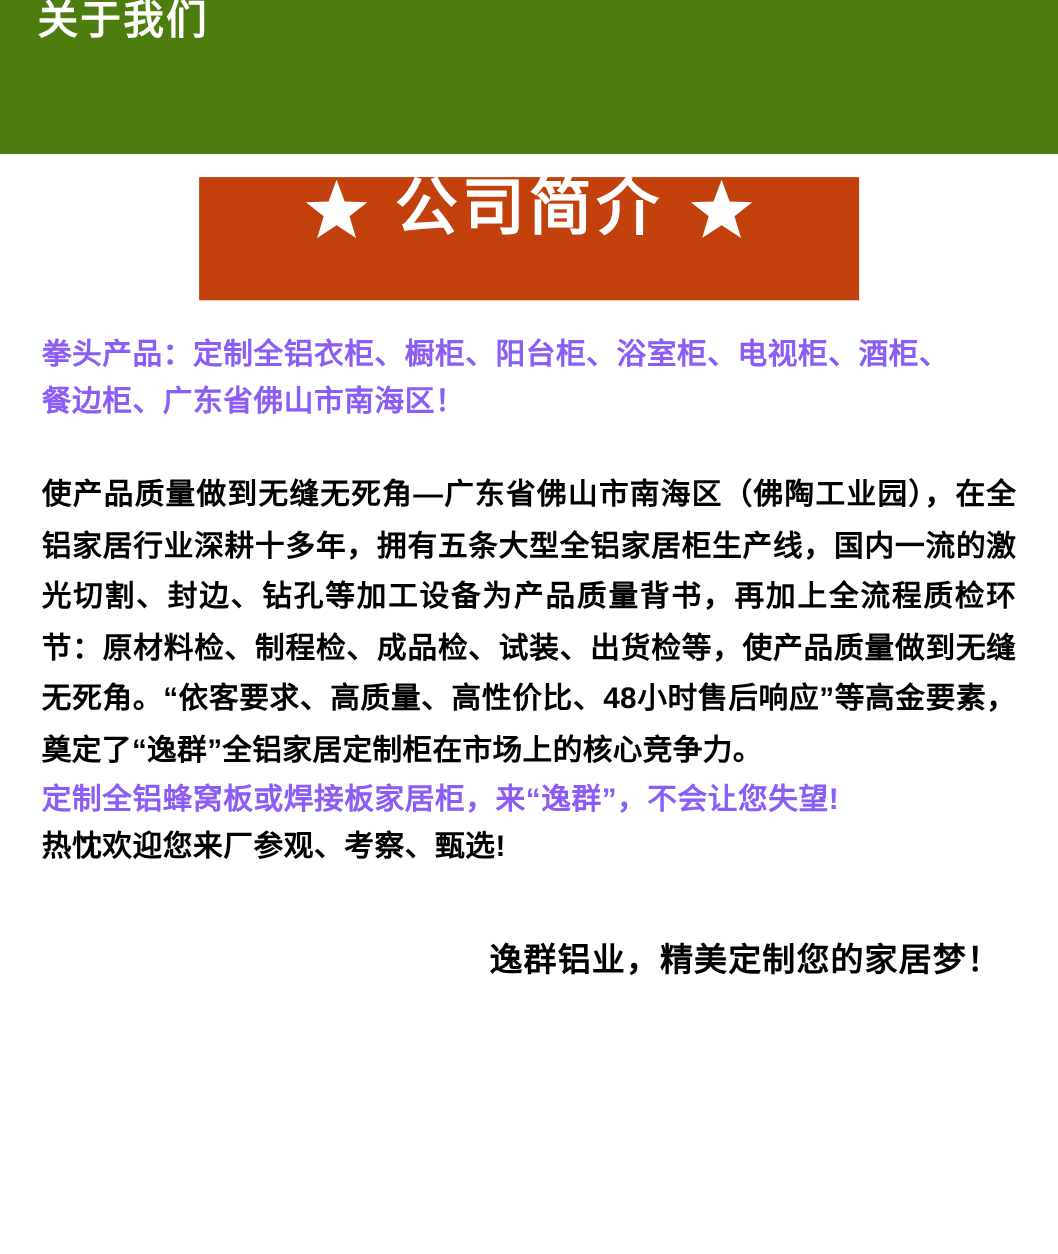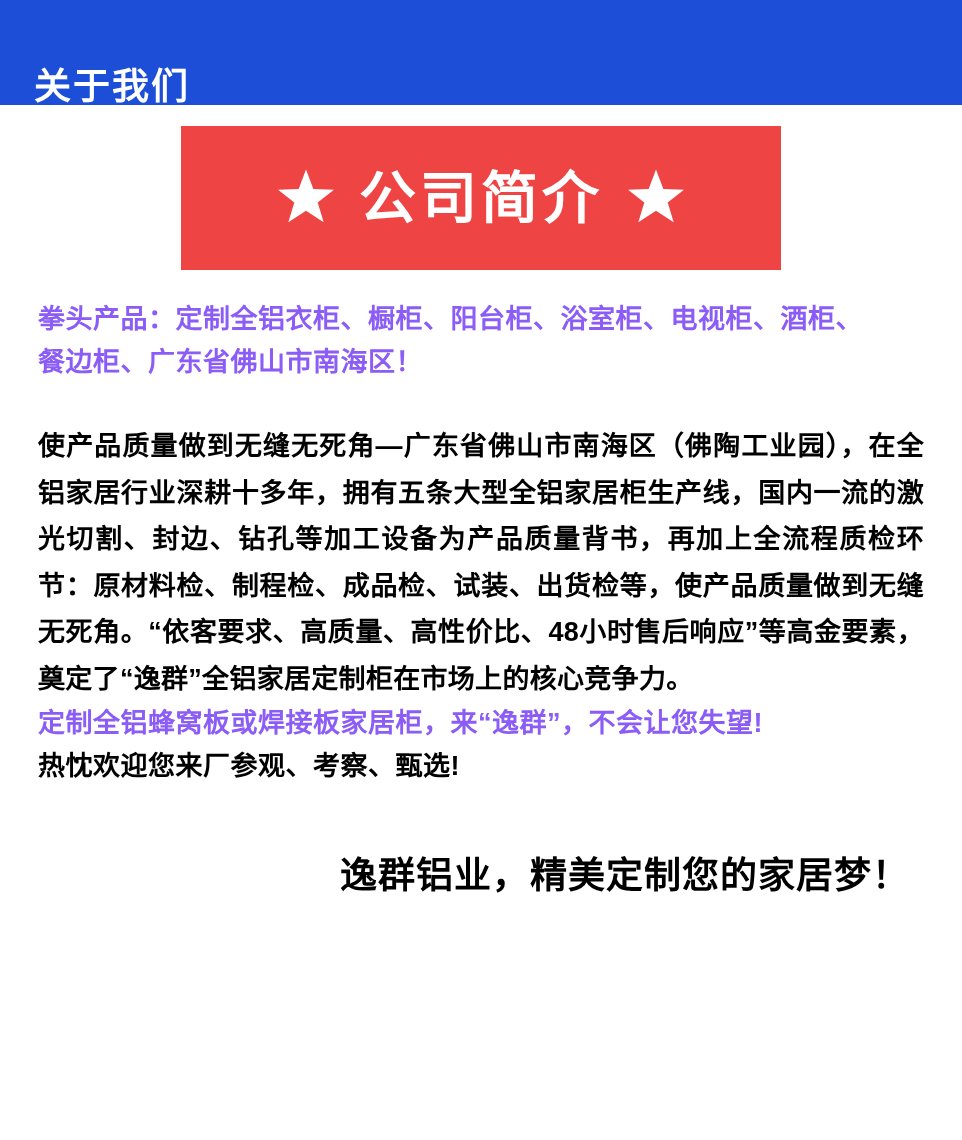--- a/index.html
+++ b/index.html
@@ -18,47 +18,47 @@
     position: relative;
     width: 962px;
     height: 1140px;
     background: #ffffff;
     box-sizing: border-box;
   }
 
   
   .header-bar {
     width: 962px;
-    height: 105px;
-    background: #1d4ed8;
+    height: 140px;
+    background: #4d7c0f;
     display: flex;
-    align-items: flex-end;
+    align-items: flex-start;
     box-sizing: border-box;
     padding-left: 34px;
   }
   .header-title {
     color: #ffffff;
     font-size: 37px;
     font-weight: bold;
     letter-spacing: 2px;
     line-height: 1;
   }
 
   
   .banner-wrap {
     display: flex;
     justify-content: center;
     margin-top: 21px;
   }
   .banner {
-    background: #ef4444;
+    background: #c2410c;
     width: 600px;
-    height: 144px;
+    height: 112px;
     display: flex;
-    align-items: center;
+    align-items: flex-start;
     justify-content: center;
     gap: 22px;
   }
   .banner-text {
     color: #ffffff;
     font-size: 57px;
     font-weight: bold;
     letter-spacing: 4px;
     line-height: 1;
   }
@@ -91,21 +91,21 @@
     font-size: 27px;
     font-weight: bold;
     line-height: 1.72;
     text-align: justify;
     text-justify: inter-ideograph;
     letter-spacing: 0.3px;
   }
 
   .slogan {
     margin: 0;
-    font-size: 37px;
+    font-size: 30px;
     font-weight: bold;
     text-align: right;
     padding-right: 14px;
     letter-spacing: 1px;
   }
   .gap-slogan { height: 58px; }
 </style>
 </head>
 <body>
 

